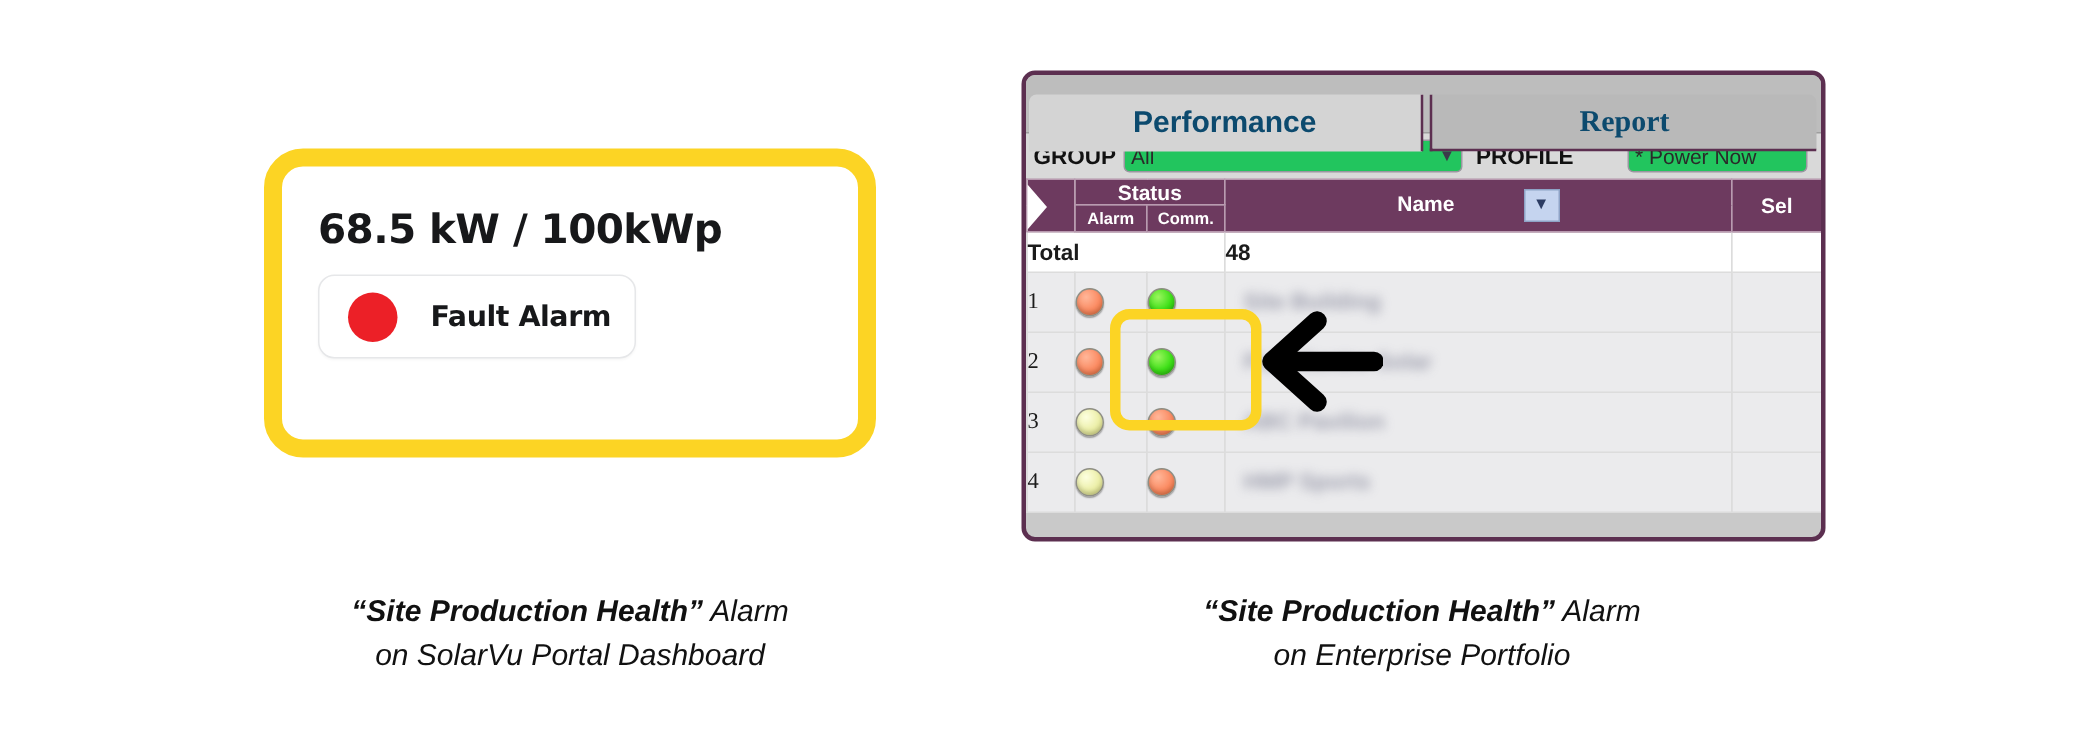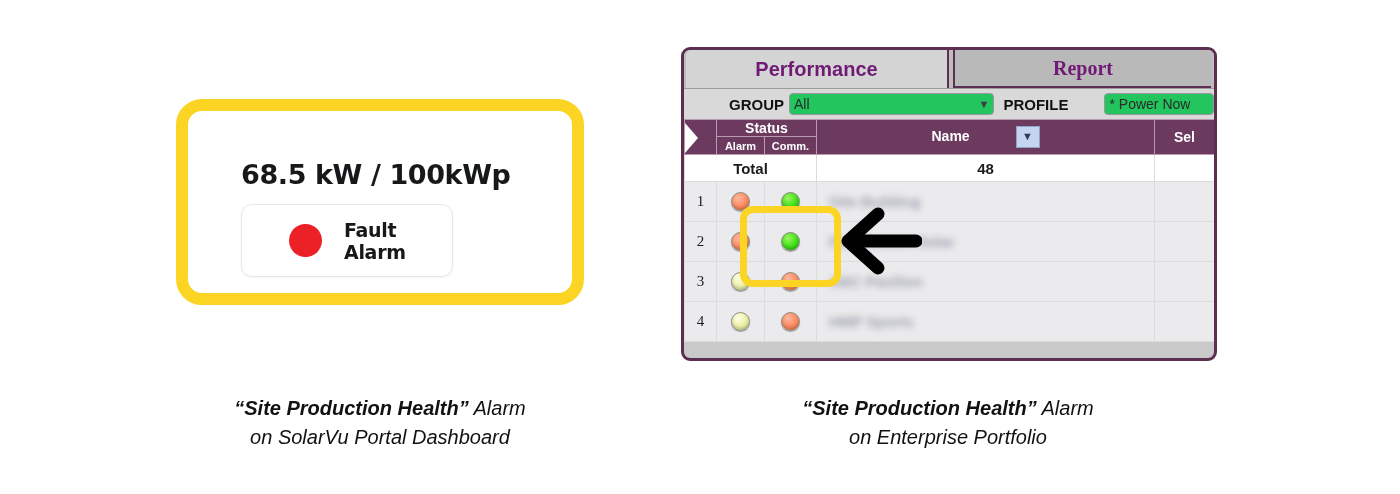--- a/index.html
+++ b/index.html
@@ -12,35 +12,34 @@
 
   
   #left-panel{position:absolute;left:176px;top:99px;width:408px;height:206px;}
   .yellow-frame{
     position:absolute;inset:0;
     border:12px solid #fcd424;
     border-radius:26px;
     background:#ffffff;
     box-sizing:border-box;
   }
-  #card-inner{position:absolute;left:36px;top:60px;right:20px;margin-left:29px;}
+  #card-inner{position:absolute;left:36px;top:39px;right:20px;}
   #kw-heading{
     font-size:27px;font-weight:bold;color:#17181a;
     letter-spacing:-0.4px;white-space:nowrap;
     font-family:"DejaVu Sans", sans-serif;
   }
   #fault-pill{
     margin-top:14px;
-    width:212px;height:73px;
+    width:212px;height:56px;
     border:1.5px solid #e6e7e9;border-radius:11px;
     background:#fff;
     display:flex;align-items:center;
     box-sizing:border-box;
     box-shadow:0 1px 2px rgba(0,0,0,.04);
-    padding-left:28px;
   }
   #fault-led{
     width:33px;height:33px;border-radius:50%;
     background:#ec2027;margin-left:19px;flex:0 0 auto;
   }
   #fault-label{
     margin-left:22px;font-size:19px;font-weight:bold;color:#17181a;
     letter-spacing:-0.3px;font-family:"DejaVu Sans", sans-serif;
   }
 
@@ -50,23 +49,23 @@
     border:3px solid #5c2f50;
     border-radius:9px;
     background:#c9c9c9;
     box-sizing:border-box;
     overflow:hidden;
   }
 
   
   #tab-bar{position:relative;height:38px;background:#bdbdbd;}
   .tab{
-    position:absolute;top:0;height:38px;
+    position:absolute;top:13px;height:38px;
     display:flex;align-items:center;justify-content:center;
-    font-size:20px;font-weight:bold;color:#701a75;
+    font-size:20px;font-weight:bold;color:#0c4a6e;
     font-family:"Liberation Sans", sans-serif;
     box-sizing:border-box;
   }
   #tab-performance{
     left:2px;width:263px;
     background:#d4d4d4;
     border-right:2px solid #5c2f50;
     border-top-left-radius:5px;
   }
   #tab-report{
@@ -82,21 +81,20 @@
   #filter-row{
     height:31px;background:#d9d9d9;
     display:flex;align-items:center;
     padding:0 0 0 5px;box-sizing:border-box;
     border-top:1px solid #9e9e9e;
   }
   .filter-label{
     font-size:15px;font-weight:bold;color:#111;
     font-family:"Liberation Sans", sans-serif;
     white-space:nowrap;
-    margin-left:40px;
   }
   .select-box{
     height:22px;background:#22c55e;
     border:1px solid #9a96a0;border-radius:4px;
     display:flex;align-items:center;
     font-size:14px;color:#2a2a2a;
     padding:0 4px;box-sizing:border-box;
     margin-left:5px;
   }
   #group-select{width:226px;justify-content:space-between;}
@@ -134,21 +132,21 @@
   }
   #name-sort-btn{
     display:inline-block;vertical-align:middle;
     width:22px;height:20px;margin-left:42px;
     background:#c5d4ef;border:1px solid #8ea3c6;
     color:#2c3c63;font-size:11px;line-height:19px;text-align:center;
   }
 
   tbody td{
     border:1px solid #dcdcdc;
-    font-size:15px;color:#1b1b1b;text-align:center;
+    font-size:15px;color:#1b1b1b;text-align:left;
     height:39px;background:#ebebed;
     font-family:"Liberation Serif", serif;
   }
   tr.total-row td{
     background:#ffffff;height:26px;
     font-weight:bold;font-size:15px;
     font-family:"Liberation Sans", sans-serif;
   }
   .name-cell{text-align:left;padding-left:12px !important;}
   .blur-name{

